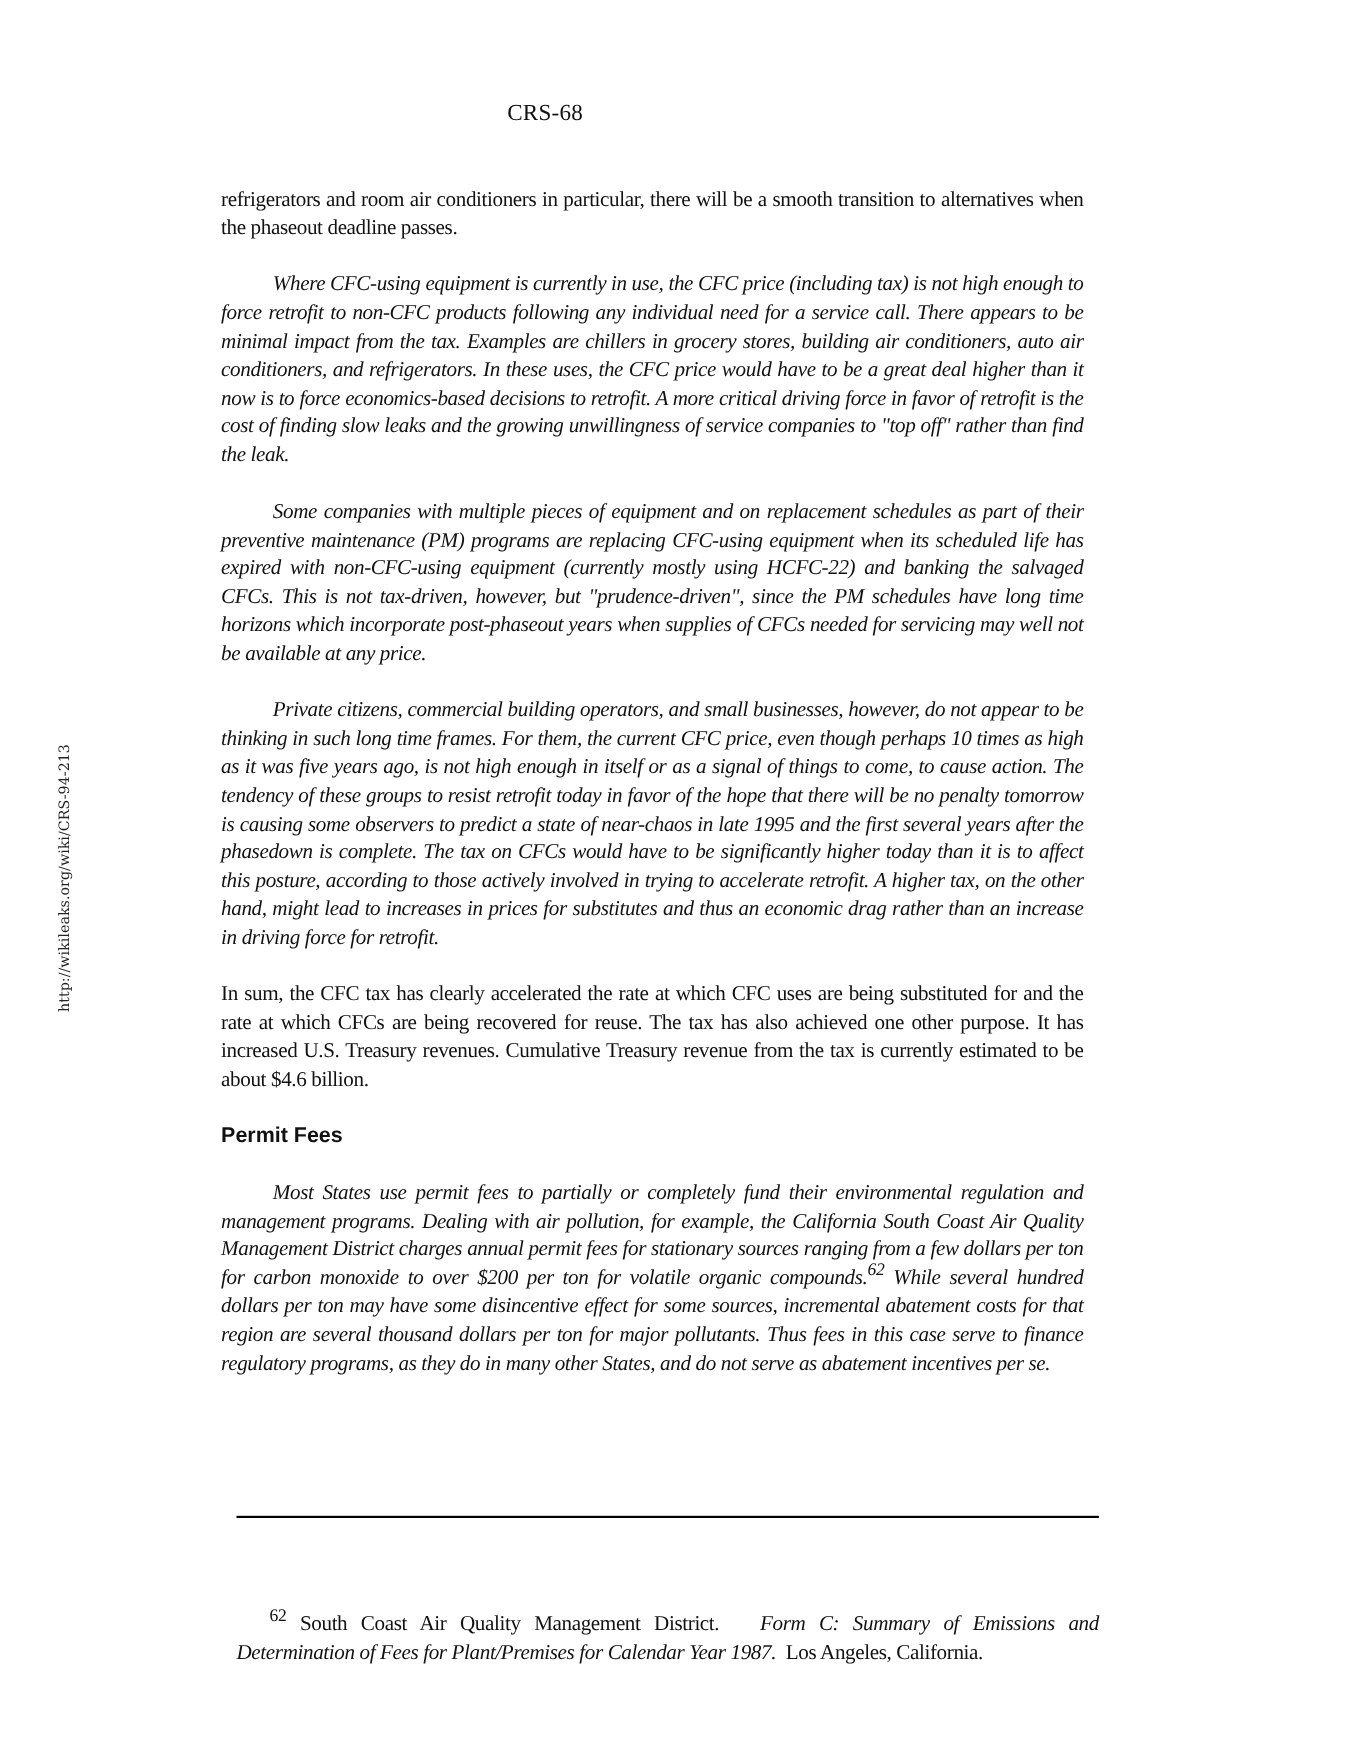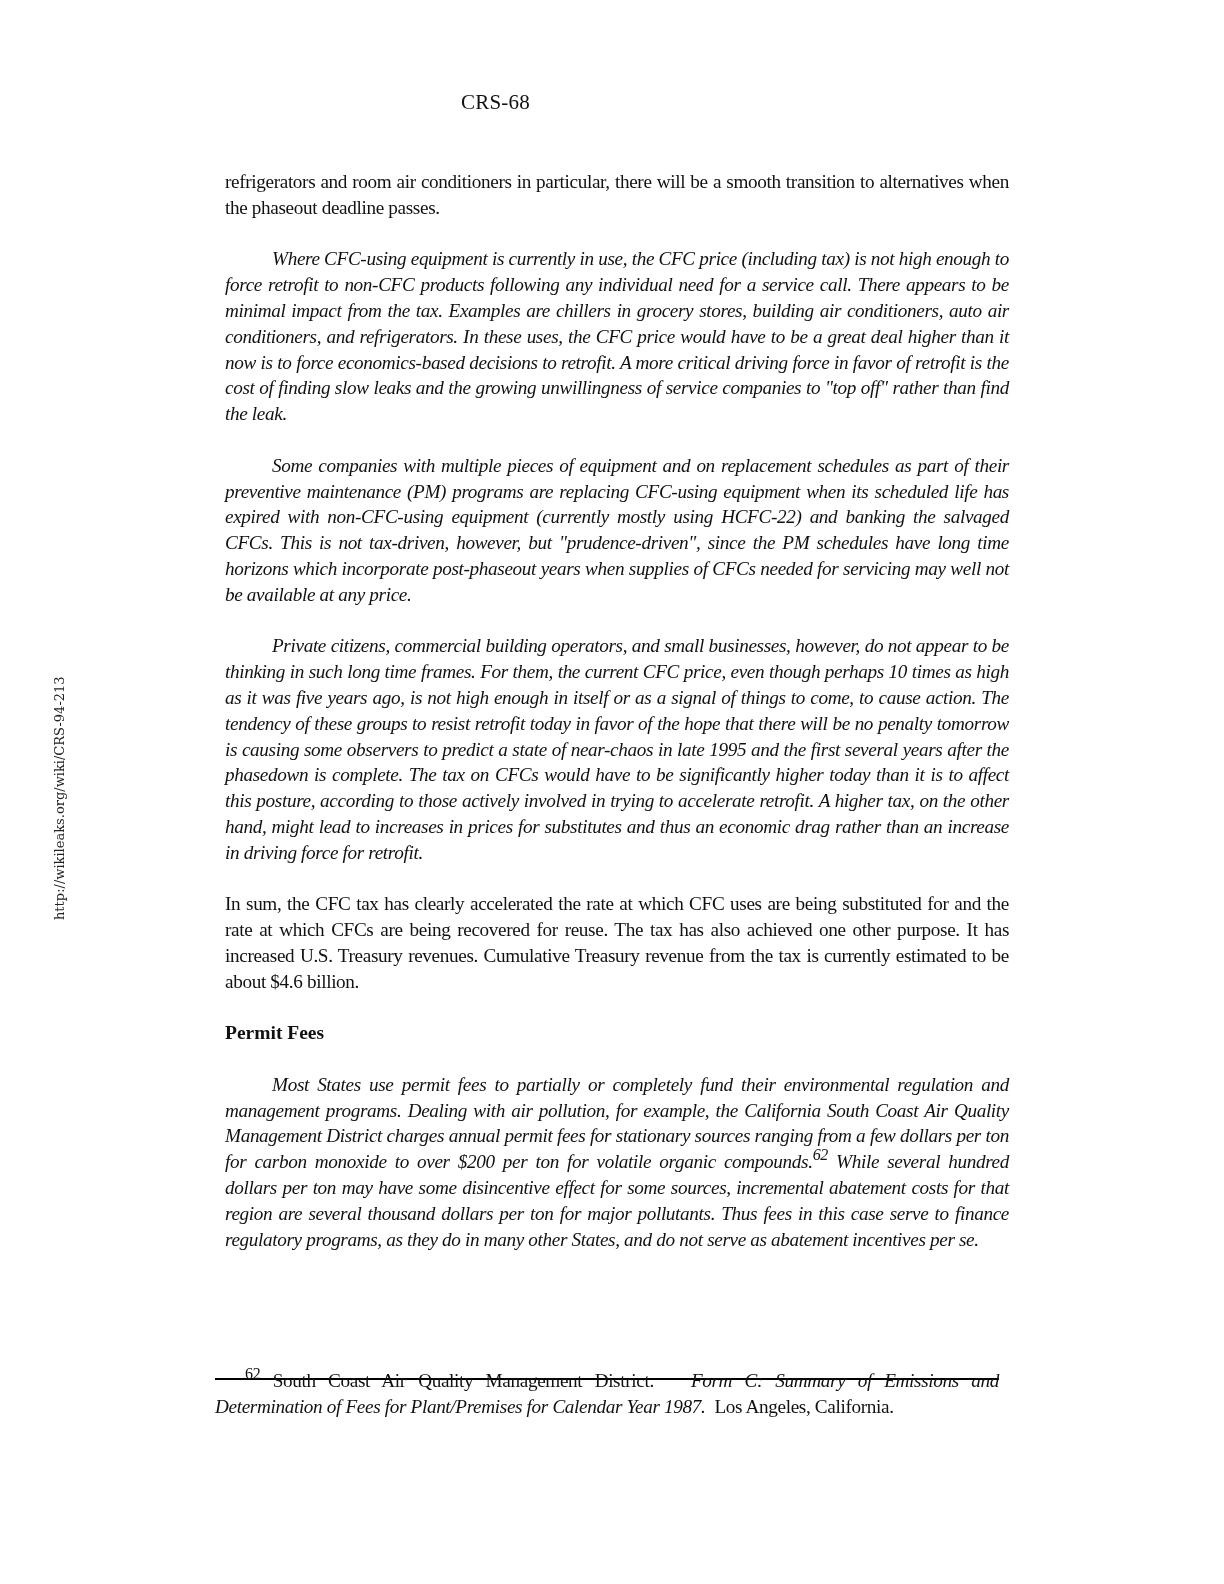--- a/index.html
+++ b/index.html
@@ -6,37 +6,37 @@
   body { width: 1224px; height: 1584px; position: relative; overflow: hidden; color: #111; }
   .page-header {
     position: absolute; top: 90px; left: 0; width: 991px; text-align: center;
     font-family: "Liberation Serif", serif; font-size: 21px; letter-spacing: 0.2px;
   }
   .side-url {
     position: absolute; left: 52px; top: 920px; transform-origin: left top; transform: rotate(-90deg);
     font-family: "DejaVu Serif", serif; font-size: 13px; white-space: nowrap; color: #222;
   }
   .body-text {
-    position: absolute; left: 225px; width: 784px; top: 169px;
+    position: absolute; left: 201px; width: 784px; top: 169px;
     font-family: "Liberation Serif", serif; font-size: 19.2px; line-height: 25.8px;
     text-align: justify; letter-spacing: -0.35px;
   }
   .body-text p { margin: 0 0 25.8px 0; }
   .body-text p.indent { text-indent: 47px; font-style: italic; }
   .body-text p.first { margin-bottom: 25.8px; }
   .section-heading {
-    font-family: Liberation Serif, serif; font-weight: bold; font-size: 19.5px;
+    font-family: Liberation Sans, sans-serif; font-weight: bold; font-size: 19.5px;
     margin: 0 0 25.8px 0; letter-spacing: 0;
   }
   sup.fn { font-size: 16px; vertical-align: 8px; line-height: 0; }
   .footnote-rule {
     position: absolute; left: 215px; top: 1378px; width: 784px; height: 2px; background: #000;
   }
   .footnote {
-    position: absolute; left: 215px; width: 784px; top: 1368px;
+    position: absolute; left: 215px; width: 784px; top: 1464px;
     font-family: "Liberation Serif", serif; font-size: 19.2px; line-height: 25.8px;
     text-align: justify; letter-spacing: -0.35px; text-indent: 30px;
   }
   .footnote em { font-style: italic; }
 </style>
 </head>
 <body>
 
 <div class="page-header">CRS-68</div>
 

